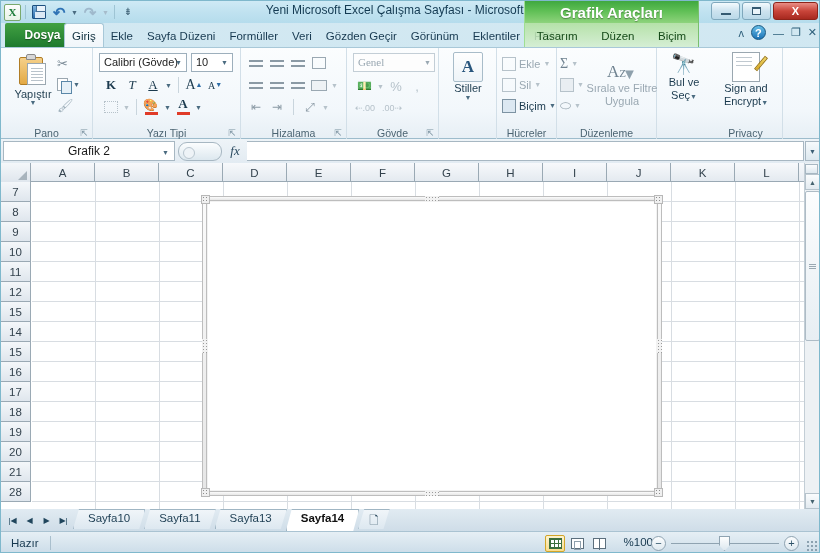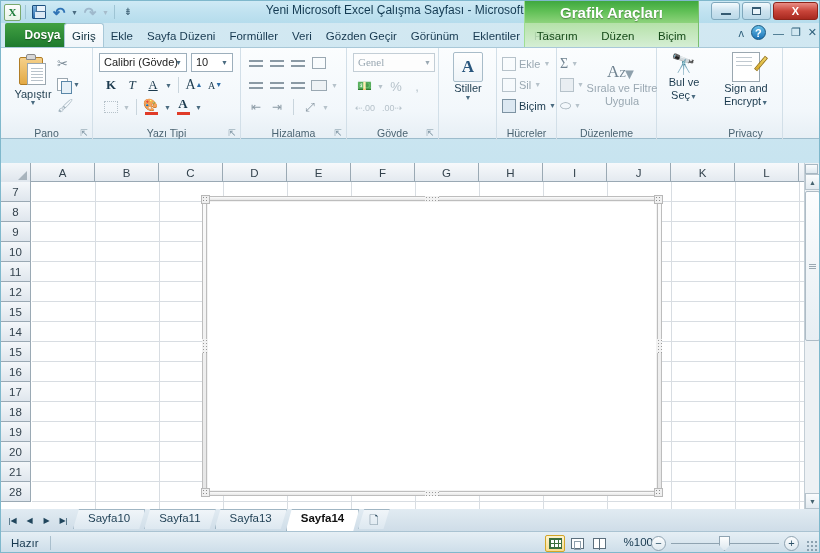--- a/index.html
+++ b/index.html
@@ -801,20 +801,32 @@
           </div>
         <div class="btn-txt2">Sign and</div>
         <div class="btn-txt2">
           <span>Encrypt</span><span class="mini-arrow">▼</span>
         </div>
       </div>
       <div class="grp-label">Privacy</div>
     </div>
   </div>
 
+  <div class="fbar">
+    <div class="namebox">
+      <span>Grafik 2</span>
+      <span class="cbo-arrow">▼</span>
+    </div>
+    <div class="fbar-btns">
+      <div class="fb-oval"></div>
+      <div class="fx">fx</div>
+    </div>
+    <div class="finput"></div>
+    <div class="fbar-expand">▼</div>
+  </div>
 
   <div class="gridzone">
     <div class="colhdr">
       <div class="corner-cell">
           <div class="corner-tri"></div>
         </div>
       <div class="colcell">A</div>
       <div class="colcell">B</div>
       <div class="colcell">C</div>
       <div class="colcell">D</div>

